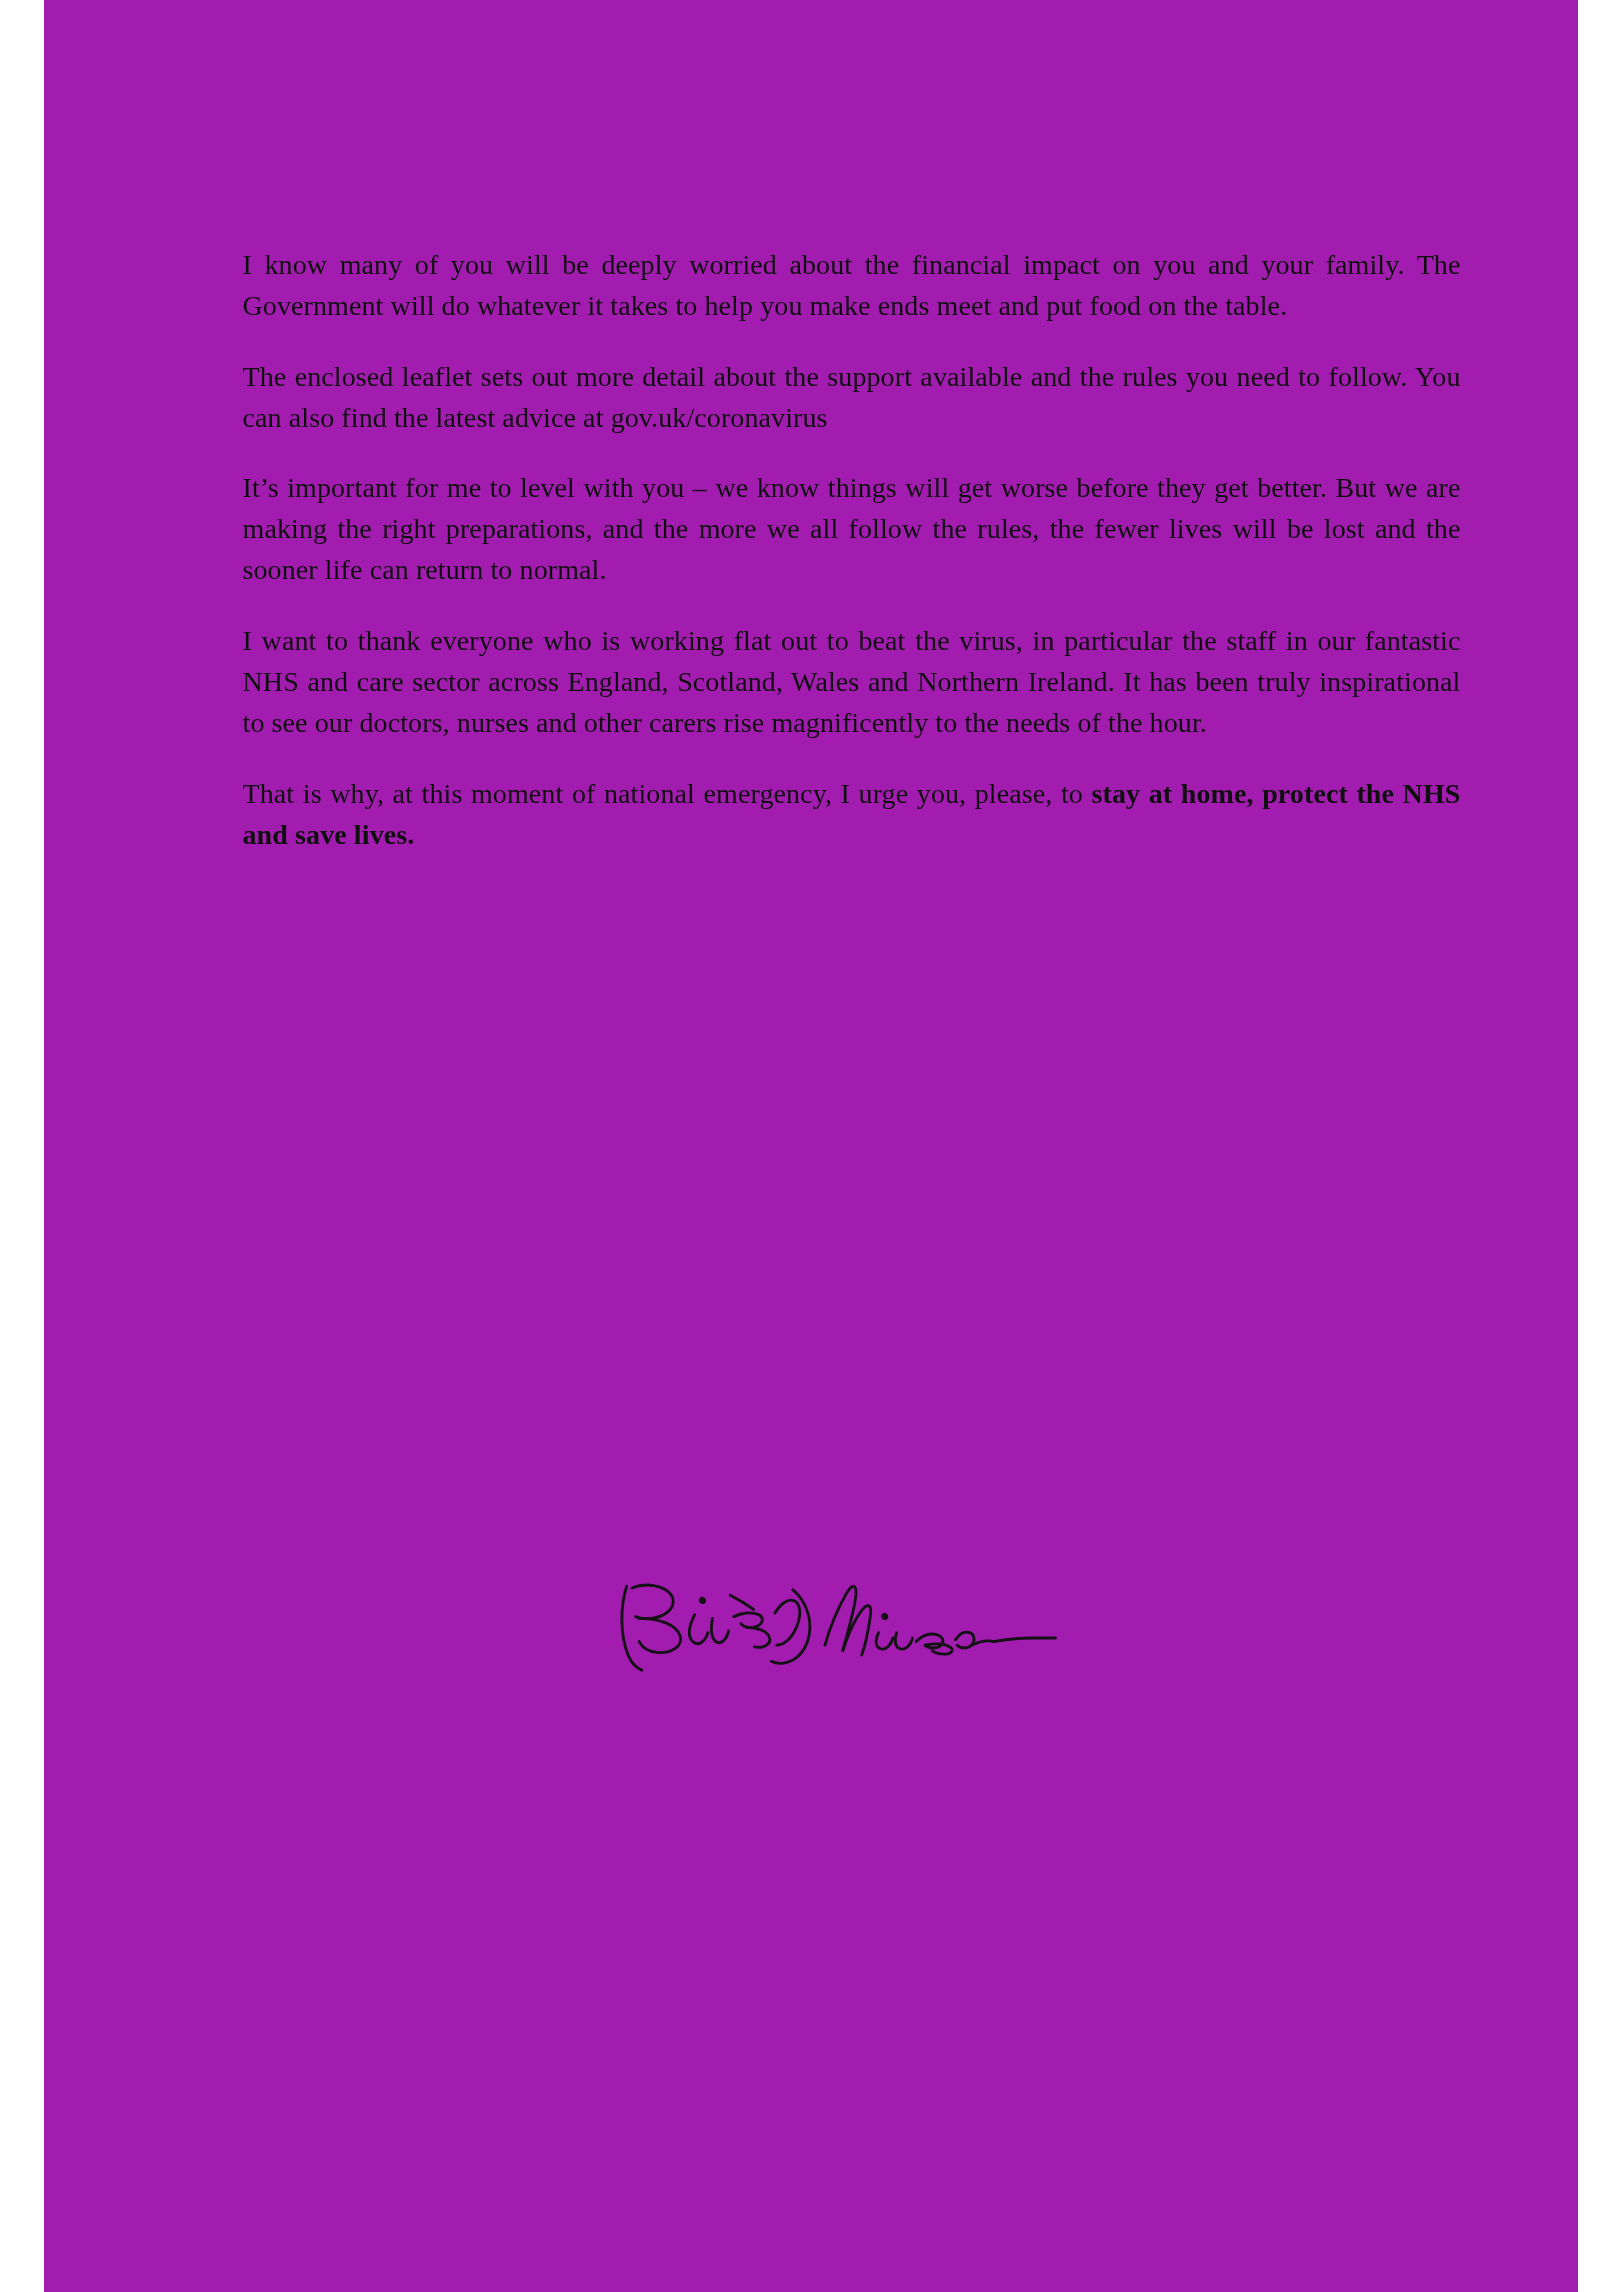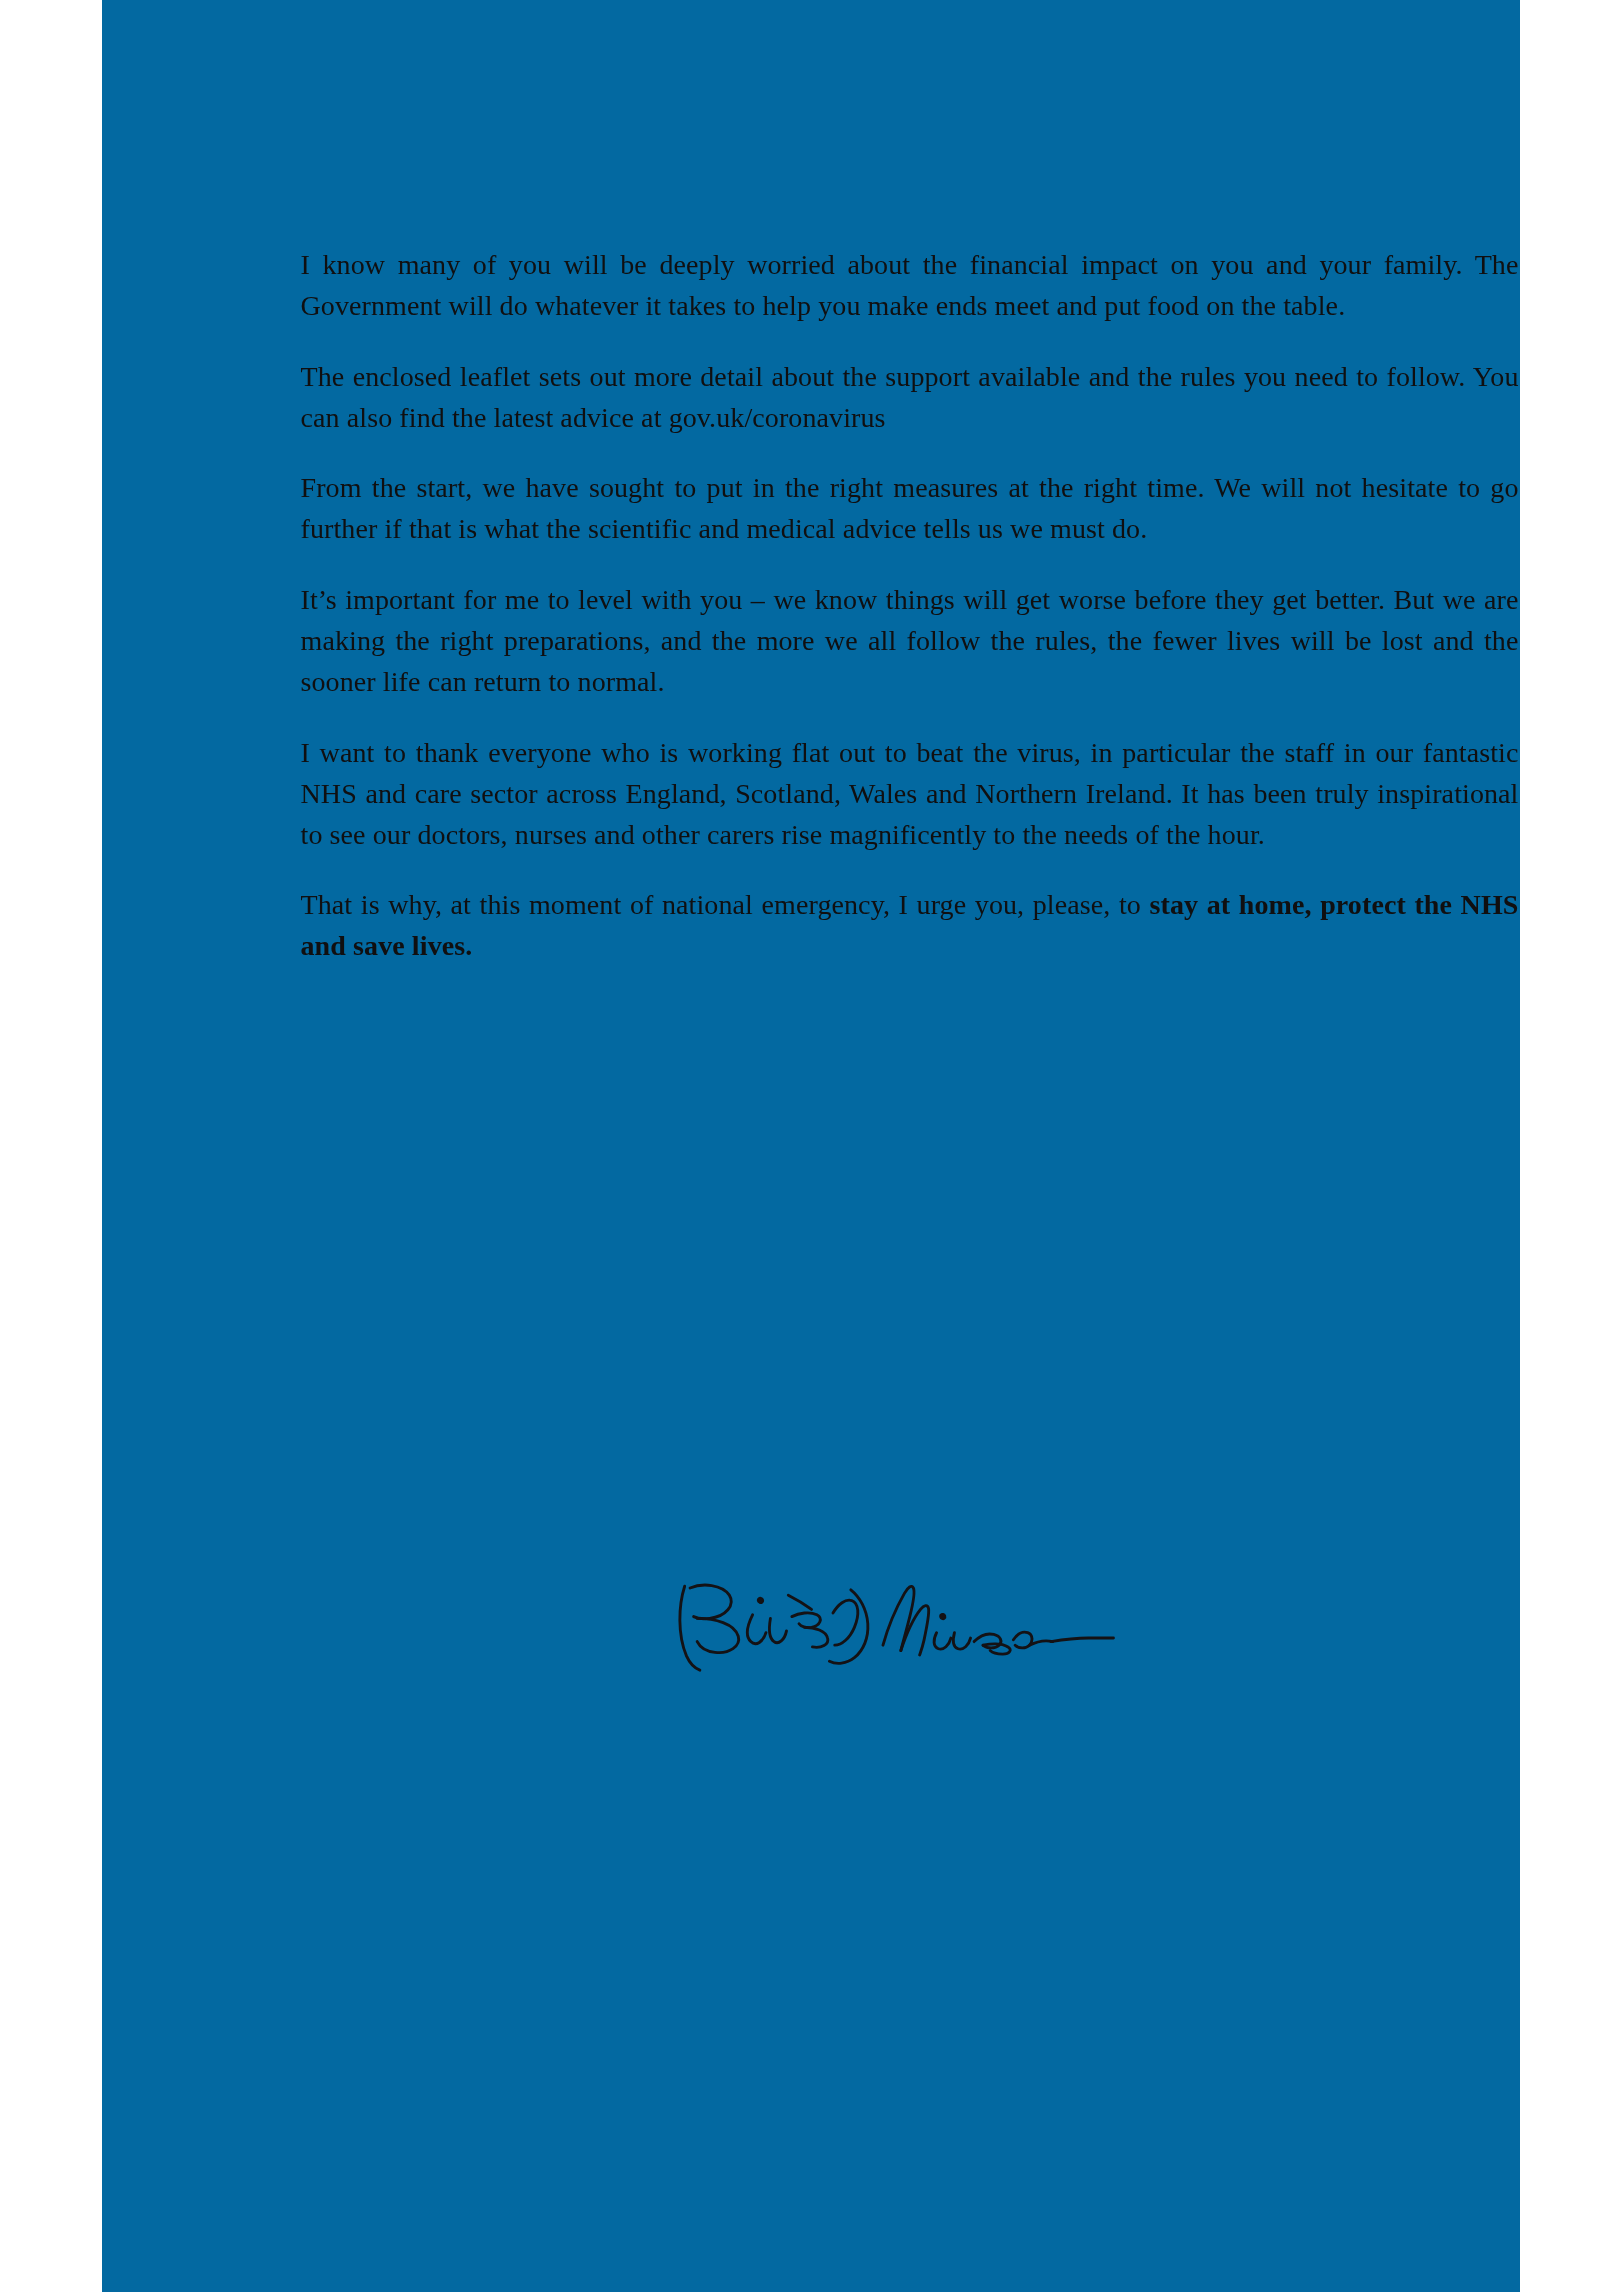--- a/index.html
+++ b/index.html
@@ -2,23 +2,23 @@
 <html style="font-size:14.3px"><head>
 <meta charset="utf-8">
 <style>
   html, body {
     margin: 0;
     padding: 0;
     background: #ffffff;
   }
   .page {
     position: relative;
-    width: 1418px;
+    width: 1534px;
     height: 2293px;
-    background: #0369a1;
+    background: #a21caf;
     margin: 0 auto;
     overflow: hidden;
   }
   .letter-body {
     position: absolute;
     left: 199px;
     top: 244px;
     width: 1218px;
   }
   .para {
@@ -52,21 +52,20 @@
 </style>
 </head>
 <body>
 
 <div class="page">
 
   <div class="letter-body">
 
     <p class="para">I know many of you will be deeply worried about the financial impact on you and your family. The Government will do whatever it takes to help you make ends meet and put food on the table.</p>
     <p class="para">The enclosed leaflet sets out more detail about the support available and the rules you need to follow. You can also find the latest advice at gov.uk/coronavirus</p>
-    <p class="para">From the start, we have sought to put in the right measures at the right time. We will not hesitate to go further if that is what the scientific and medical advice tells us we must do.</p>
     <p class="para">It’s important for me to level with you – we know things will get worse before they get better. But we are making the right preparations, and the more we all follow the rules, the fewer lives will be lost and the sooner life can return to normal.</p>
     <p class="para">I want to thank everyone who is working flat out to beat the virus, in particular the staff in our fantastic NHS and care sector across England, Scotland, Wales and Northern Ireland. It has been truly inspirational to see our doctors, nurses and other carers rise magnificently to the needs of the hour.</p>
 
     <p class="para"><span>That is why, at this moment of national emergency, I urge you, please, to </span><b>stay at home, protect the NHS and save lives.</b></p>
 
   </div>
 
   <div class="signature" aria-hidden="true">
     <svg width="466" height="134" viewBox="0 0 520 150" fill="none" xmlns="http://www.w3.org/2000/svg">
       <g stroke="#141215" stroke-width="3.2" stroke-linecap="round" stroke-linejoin="round" fill="none">

